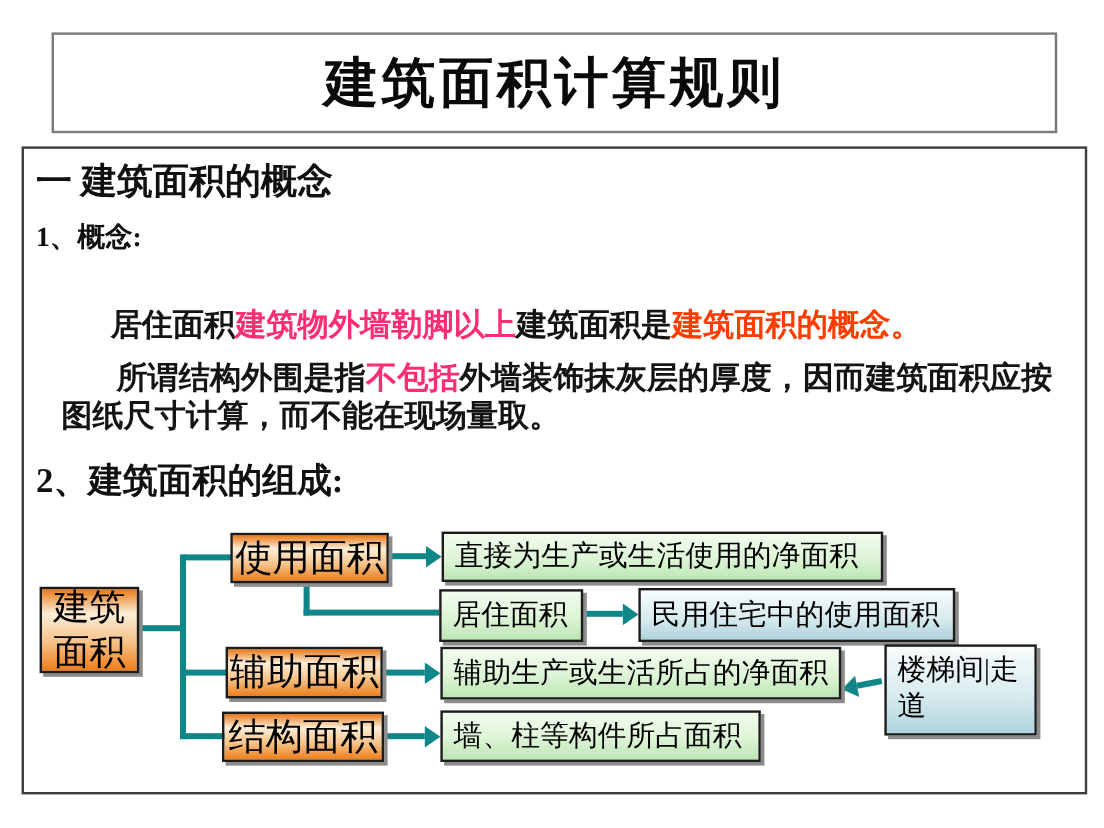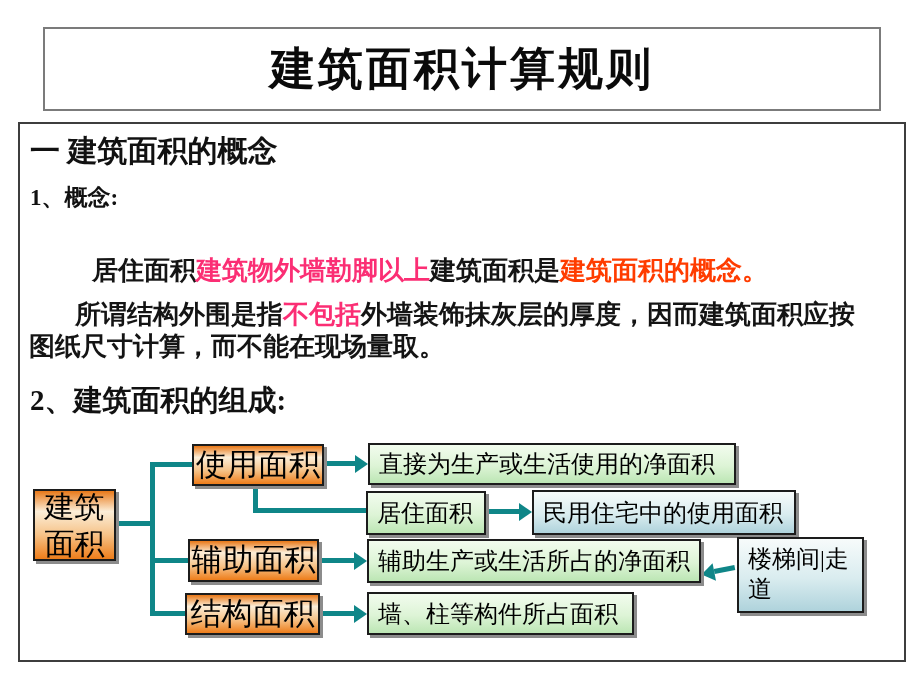--- a/index.html
+++ b/index.html
@@ -16,21 +16,21 @@
   .content-box{
     position:absolute;left:18px;top:122px;width:884px;height:536px;
     border:2px solid #3d3d3d;
   }
   .heading{position:absolute;left:30px;top:131px;font-size:30px;font-weight:bold;}
   .sub{position:absolute;font-size:23px;font-weight:bold;}
   .sub.s1{left:30px;top:182px;}
   .sub.s2{left:30px;top:381px;font-size:29px;}
   .para{position:absolute;font-size:26px;font-weight:bold;line-height:32px;}
   .para.p1{left:92px;top:229px;width:800px;}
-  .para.p2{left:29px;top:273px;width:834px;text-indent:46px;}
+  .para.p2{left:51px;top:273px;width:834px;text-indent:46px;}
 
   
   .node{
     position:absolute;border:2px solid #1c1c1c;box-shadow:3px 3px 0 #8c8c8c;
     display:flex;align-items:center;box-sizing:border-box;
     font-size:24px;color:#000;line-height:1.25;
   }
   .node.center{justify-content:center;text-align:center;}
   .node.leftpad{padding:2px 6px 2px 9px;justify-content:flex-start;text-align:left;}
   .cat{background:linear-gradient(180deg,#E87818 0%,#FCEED8 30%,#F6C389 64%,#EE7D1A 100%);font-size:31px;}

